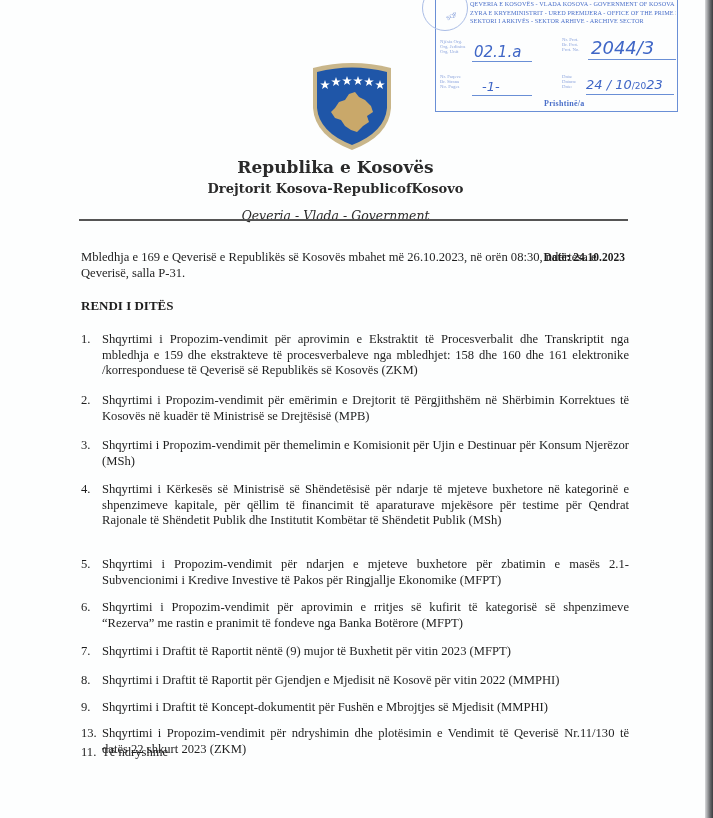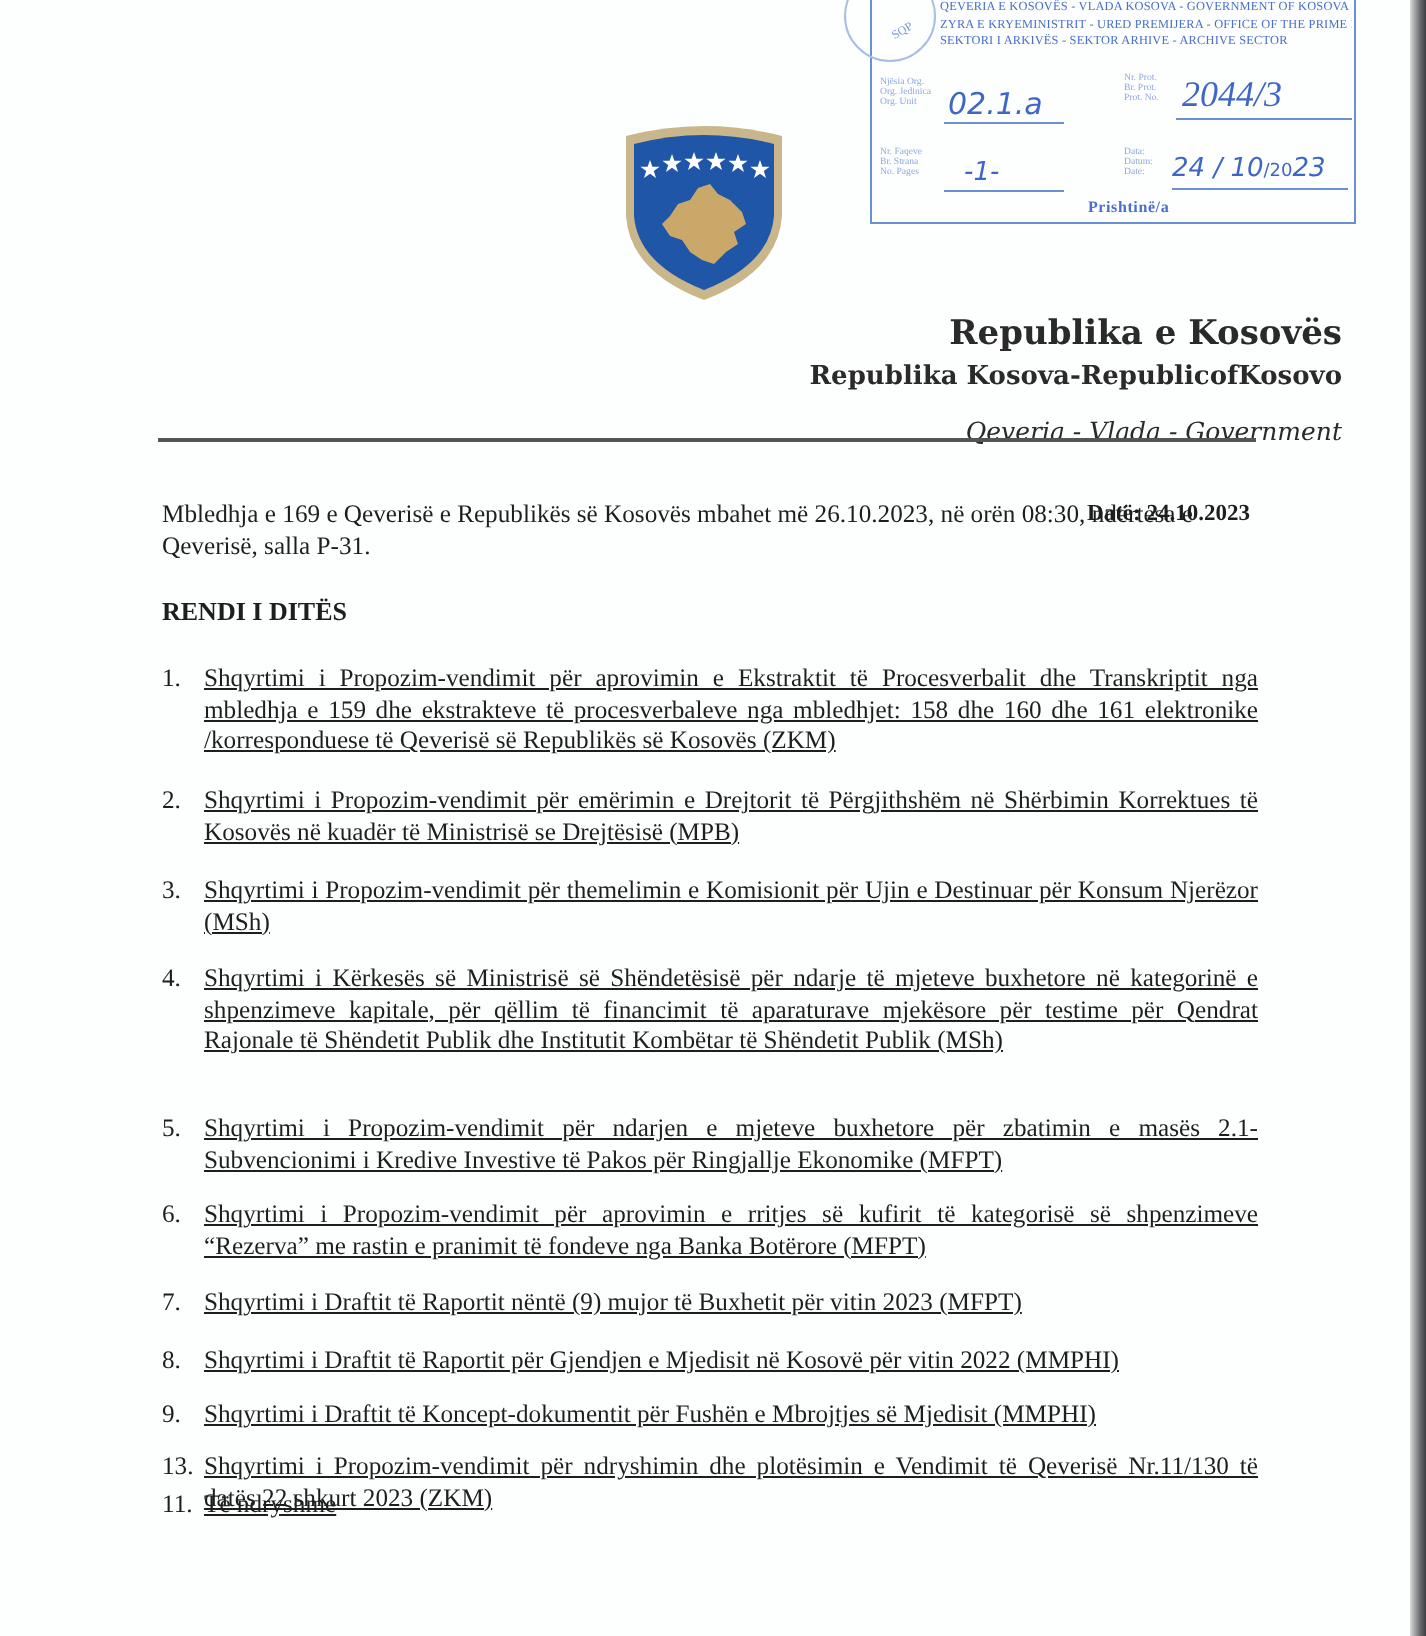--- a/index.html
+++ b/index.html
@@ -14,33 +14,33 @@
   .stamp .ring { position: absolute; left: -14px; top: -14px; width: 46px; height: 46px; border: 1px solid #aabde6; border-radius: 50%; }
   .stamp .ring-txt { position: absolute; left: 10px; top: 14px; font-size: 6px; color: #7d98d8; transform: rotate(-30deg); }
   .stamp .lbl { position: absolute; font-size: 4.8px; line-height: 5.2px; color: #8ea6de; width: 30px; }
   .stamp .val { position: absolute; font-family: "DejaVu Sans", sans-serif; color: #3f66c6; font-style: italic; }
   .stamp .uline { position: absolute; height: 1px; background: #6a8fd6; }
   .stamp .city { position: absolute; left: 108px; top: 100px; font-size: 8px; font-weight: bold; color: #4a6fc9; letter-spacing: 0.3px; text-align: right; }
 
   
   .emblem { position: absolute; left: 309px; top: 62px; width: 86px; height: 90px; }
 
-  .header-block { position: absolute; left: 0; width: 671px; text-align: right; font-family: "DejaVu Serif", serif; }
+  .header-block { position: absolute; left: 0; width: 671px; text-align: center; font-family: "DejaVu Serif", serif; }
   .h1 { top: 157px; font-size: 17px; font-weight: bold; color: #2a2a2a; }
   .h2 { top: 181px; font-size: 13px; font-weight: bold; color: #2a2a2a; }
   .h3 { top: 208px; font-size: 12.5px; font-style: italic; color: #2a2a2a; }
   .rule { position: absolute; left: 79px; top: 219px; width: 549px; height: 2px; background: #555; }
 
   .date { position: absolute; right: 88px; top: 235px; font-size: 11.5px; font-weight: bold; font-family: "Liberation Serif", serif; margin-top: 16px; }
   .intro { position: absolute; left: 81px; top: 250px; width: 548px; font-size: 12.6px; line-height: 15.6px; font-family: "Liberation Serif", serif; }
   .agenda-title { position: absolute; left: 81px; top: 298px; font-size: 13px; font-weight: bold; font-family: "Liberation Serif", serif; }
 
   .item { position: absolute; left: 81px; width: 548px; font-family: "Liberation Serif", serif; font-size: 12.6px; line-height: 15.6px; display: flex; }
   .item .num { width: 21px; flex: 0 0 21px; }
-  .item .txt { flex: 1; text-align: justify; text-decoration: underline; }
+  .item .txt { flex: 1; text-align: justify; }
 </style>
 </head>
 <body>
 
 <div class="right-edge"></div>
 
 <div class="stamp">
   <div class="ring"></div>
   <div class="ring-txt">SQP</div>
   <div class="hdr">
@@ -63,21 +63,21 @@
       <div>No. Pages</div>
   </div>
   <div class="val" style="left:46px; top:80px; font-size:13px;">-1-</div>
   <div class="uline" style="left:36px; top:96px; width:60px;"></div>
 
   <div class="lbl" style="left:126px; top:38px;">
     <div>Nr. Prot.</div>
       <div>Br. Prot.</div>
       <div>Prot. No.</div>
   </div>
-  <div class="val" style="left:155px; top:38px; font-size:18px;font-family:Liberation Serif, serif;">2044/3</div>
+  <div class="val" style="left:155px; top:38px; font-size:18px;">2044/3</div>
   <div class="uline" style="left:152px; top:60px; width:88px;"></div>
 
   <div class="lbl" style="left:126px; top:75px;">
     <div>Data:</div>
       <div>Datum:</div>
       <div>Date:</div>
   </div>
   <div class="val" style="left:150px; top:78px; font-size:13px; white-space:nowrap;">
     <span>24</span>&nbsp;<span>/</span>&nbsp;<span>10</span><span style="font-size:9px; font-style:normal;">/20</span><span>23</span>
   </div>
@@ -96,21 +96,21 @@
       <polygon points="38,14 39.2,17.4 42.8,17.4 39.9,19.5 41,23 38,20.9 35,23 36.1,19.5 33.2,17.4 36.8,17.4"></polygon>
       <polygon points="49,14 50.2,17.4 53.8,17.4 50.9,19.5 52,23 49,20.9 46,23 47.1,19.5 44.2,17.4 47.8,17.4"></polygon>
       <polygon points="60,15 61.2,18.4 64.8,18.4 61.9,20.5 63,24 60,21.9 57,24 58.1,20.5 55.2,18.4 58.8,18.4"></polygon>
       <polygon points="71,18 72.2,21.4 75.8,21.4 72.9,23.5 74,27 71,24.9 68,27 69.1,23.5 66.2,21.4 69.8,21.4"></polygon>
     </g>
     <path d="M40 32 L46 30 L50 35 L56 38 L62 44 L64 50 L58 54 L60 60 L54 64 L48 70 L42 68 L36 64 L32 58 L26 56 L22 50 L26 46 L30 40 L36 38 Z" fill="#c9a86a"></path>
   </svg>
 </div>
 
 <div class="header-block h1">Republika e Kosovës</div>
-<div class="header-block h2">Republika Kosova-RepublicofKosovo</div>
+<div class="header-block h2">Drejtorit Kosova-RepublicofKosovo</div>
 <div class="header-block h3">Qeveria - Vlada - Government</div>
 <div class="rule"></div>
 
 <div class="date">Datë: 24.10.2023</div>
 <div class="intro">Mbledhja e 169 e Qeverisë e Republikës së Kosovës mbahet më 26.10.2023, në orën 08:30, ndërtesa e Qeverisë, salla P-31.</div>
 <div class="agenda-title">RENDI I DITËS</div>
 
 <div class="item" style="top:332px;">
   <span class="num">1.</span>
   <span class="txt">Shqyrtimi i Propozim-vendimit për aprovimin e Ekstraktit të Procesverbalit dhe Transkriptit nga mbledhja e 159 dhe ekstrakteve të procesverbaleve nga mbledhjet: 158 dhe 160 dhe 161 elektronike /korresponduese të Qeverisë së Republikës së Kosovës (ZKM)</span>

